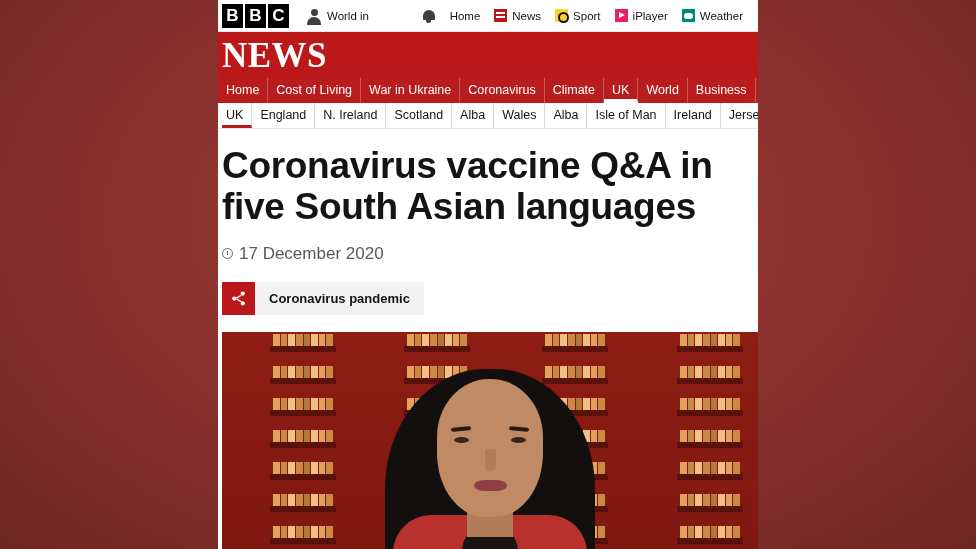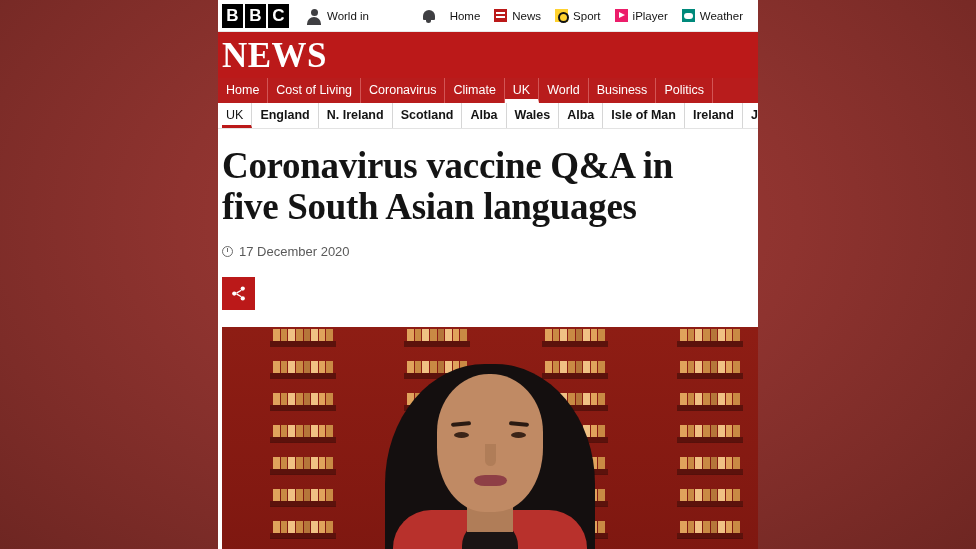--- a/index.html
+++ b/index.html
@@ -186,46 +186,45 @@
   }
   .nav-secondary a {
     color: #141414;
     font-size: 12.5px;
     line-height: 25px;
     padding: 0 8px;
     text-decoration: none;
     white-space: nowrap;
     border-right: 1px solid #d6d6d6;
     display: block;
-    font-weight: bold;
   }
   .nav-secondary a.first { padding-left: 4px; }
   .nav-secondary a.active {
     border-bottom: 3px solid #bb1919;
     font-weight: normal;
   }
 
   
   .article { padding: 16px 0 0 4px; }
   .headline {
-    font-family: Liberation Serif, serif;
+    font-family: Liberation Sans, sans-serif;
     font-weight: bold;
     font-size: 37px;
     line-height: 1.12;
     color: #141414;
     letter-spacing: -0.3px;
     max-width: 500px;
   }
   .byline {
     display: flex;
     align-items: center;
     gap: 6px;
     margin-top: 16px;
     color: #5a5a5a;
-    font-size: 13px;
+    font-size: 17px;
   }
   .icon-clock {
     width: 11px; height: 11px;
     border: 1.4px solid #6b6b6b;
     border-radius: 50%;
     position: relative;
     display: inline-block;
   }
   .icon-clock::after {
     content: "";
@@ -426,20 +425,21 @@
     </div>
   </div>
 
   <div class="masthead">
     <div class="brand">NEWS</div>
   </div>
 
   <nav class="nav-primary">
     <a href="#" class="first">Home</a>
     <a href="#">Cost of Living</a>
+    <a href="#">War in Ukraine</a>
     <a href="#">Coronavirus</a>
     <a href="#">Climate</a>
     <a href="#" class="active">UK</a>
     <a href="#">World</a>
     <a href="#">Business</a>
     <a href="#">Politics</a>
 
   </nav>
 
   <nav class="nav-secondary">
@@ -465,20 +465,23 @@
     </div>
 
     <div class="share-row">
       <div class="share-btn">
         <svg width="17" height="17" viewBox="0 0 24 24" aria-hidden="true">
           <circle cx="18" cy="5" r="3" fill="#ffffff"></circle>
           <circle cx="6" cy="12" r="3" fill="#ffffff"></circle>
           <circle cx="18" cy="19" r="3" fill="#ffffff"></circle>
           <path d="M8.6 10.6l6.9-4 .9 1.6-6.9 4zM8.6 13.4l6.9 4 .9-1.6-6.9-4z" fill="#ffffff"></path>
         </svg>
+      </div>
+      <div class="topic-tag">
+        <span>Coronavirus pandemic</span>
       </div>
     </div>
 
     <div class="media">
       <div class="wall">
 
         <div class="shelf-col" style="left:48px">
           <div class="shelf" style="top:14px"></div>
             <div class="book-row" style="top:2px">
               <i></i>

